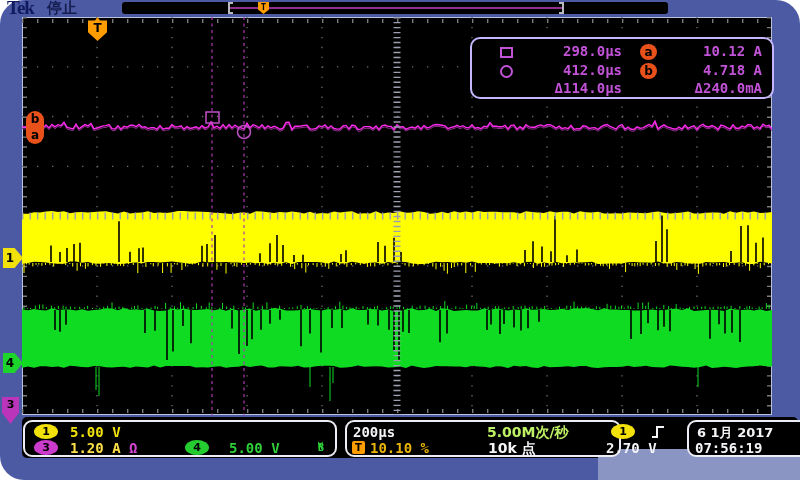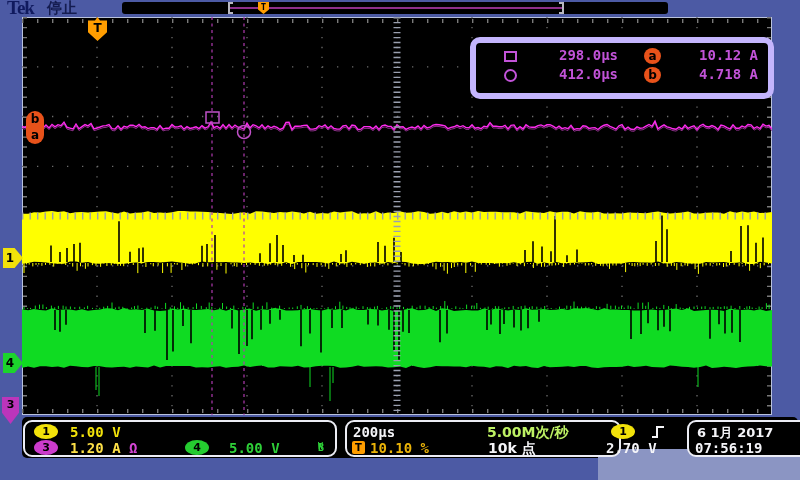--- a/index.html
+++ b/index.html
@@ -1,18 +1,18 @@
 <!DOCTYPE html>
 <html><head>
 <meta charset="utf-8">
 <style>
   * { margin:0; padding:0; box-sizing:border-box; }
   body { width:800px; height:480px; overflow:hidden; }
   #screen { position:absolute; width:800px; height:480px; background:#4c5aa4;
-            font-family:"DejaVu Sans Mono", monospace; }
+            font-family:"DejaVu Sans Mono", monospace;border-radius:24px; }
   .abs { position:absolute; }
 
   
   .tek-logo { left:7px; top:-3px; font-family:"Liberation Serif", serif; font-weight:bold;
               font-size:19px; color:#101a5e; letter-spacing:-1px;}
   .run-status { left:47px; top:-1px; font-size:15px; font-weight:bold; color:#141c50;
                 font-family:"DejaVu Sans", sans-serif;}
 
   
   .recbar { left:122px; top:2px; width:546px; height:12px; background:#000; border-radius:3px; }
@@ -41,21 +41,21 @@
             font-size:11px; line-height:15px; }
   .mk-trig { left:88px; top:17px; width:19px; height:24px; background:#ff9d00;
              font-size:12px; line-height:22px;
              clip-path:polygon(50% 0,63% 15%,100% 15%,100% 64%,50% 100%,0 64%,0 15%,37% 15%); }
   .ba-badge { left:26px; top:111px; width:18px; height:33px; background:#e8521a;
               border-radius:9px; color:#000; font-weight:bold; font-size:12px;
               text-align:center; line-height:16px; font-family:"DejaVu Sans", sans-serif;}
 
   
   .cursor-box { left:470px; top:37px; width:304px; height:62px; background:#000;
-                border:6px solid #c4b5fd; border-radius:10px; }
+                border:2px solid #c4b5fd; border-radius:10px; }
   .crow { position:absolute; left:0; width:100%; height:19px; }
   .ctxt { position:absolute; font-size:14px; font-weight:bold; color:#c253d8; white-space:pre; }
   .ctime { right:150px; text-align:right; }
   .cval  { right:10px;  text-align:right; }
   .ab-badge { position:absolute; left:168px; top:1px; width:17px; height:16px;
               background:#e8521a; border-radius:50%; color:#000; font-size:12px;
               font-weight:bold; text-align:center; line-height:16px;
               font-family:"DejaVu Sans", sans-serif;}
   .sq-icon { position:absolute; left:28px; top:4px; width:13px; height:11px;
              border:2px solid #c253d8; }
@@ -150,20 +150,24 @@
       <span class="ctxt ctime">298.0μs</span>
       <span class="ab-badge">a</span>
       <span class="ctxt cval">10.12 A</span>
     </div>
     <div class="crow" style="top:23px">
       <div class="ci-icon"></div>
       <span class="ctxt ctime">412.0μs</span>
       <span class="ab-badge">b</span>
       <span class="ctxt cval">4.718 A</span>
     </div>
+    <div class="crow" style="top:41px">
+      <span class="ctxt ctime">Δ114.0μs</span>
+      <span class="ctxt cval">Δ240.0mA</span>
+    </div>
   </div>
 
   <div class="abs bstrip"></div>
   <div class="abs wm-rect"></div>
 
   <div class="abs sbox box1">
     <span class="abs ch-badge r1" style="left:9px; background:#f2e20a">1</span>
     <span class="stxt r1" style="left:45px; color:#f2e20a">5.00 V</span>
     <span class="abs ch-badge r2" style="left:9px; background:#cc3ccc">3</span>
     <span class="stxt r2" style="left:45px; color:#fde047">1.20 A</span>

